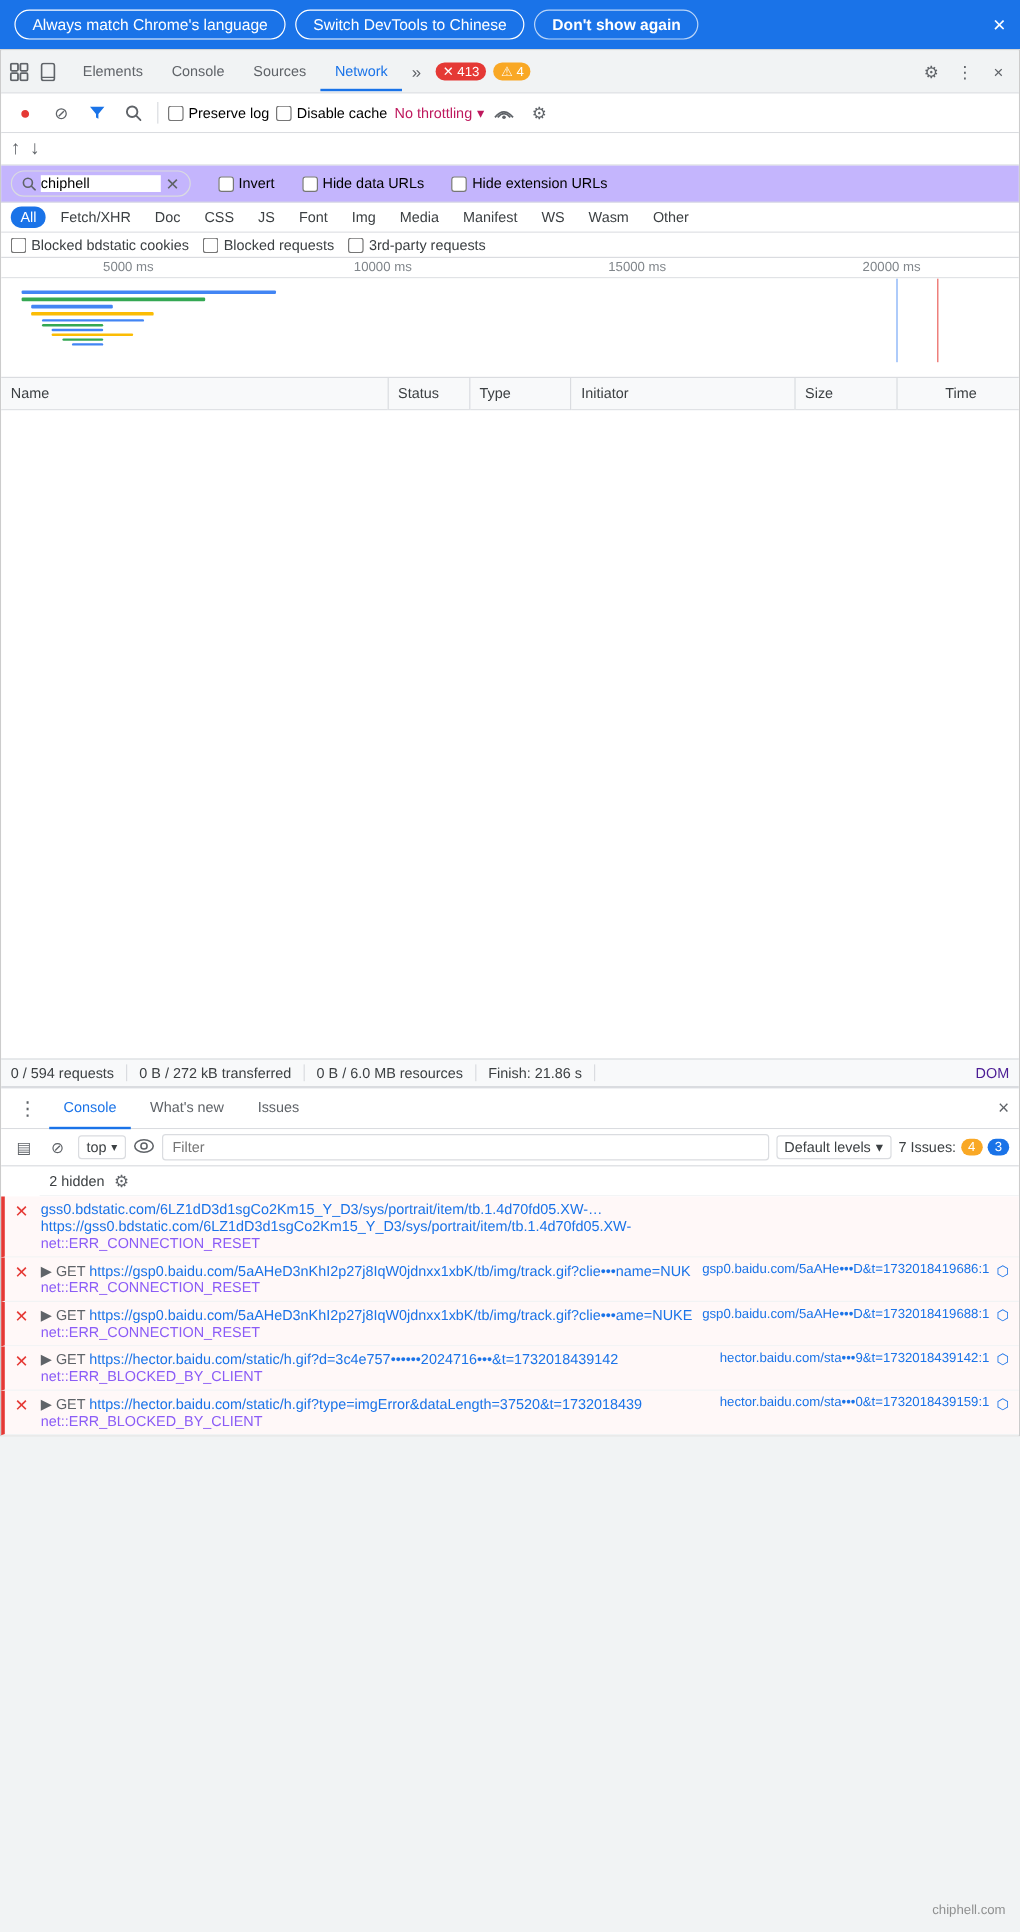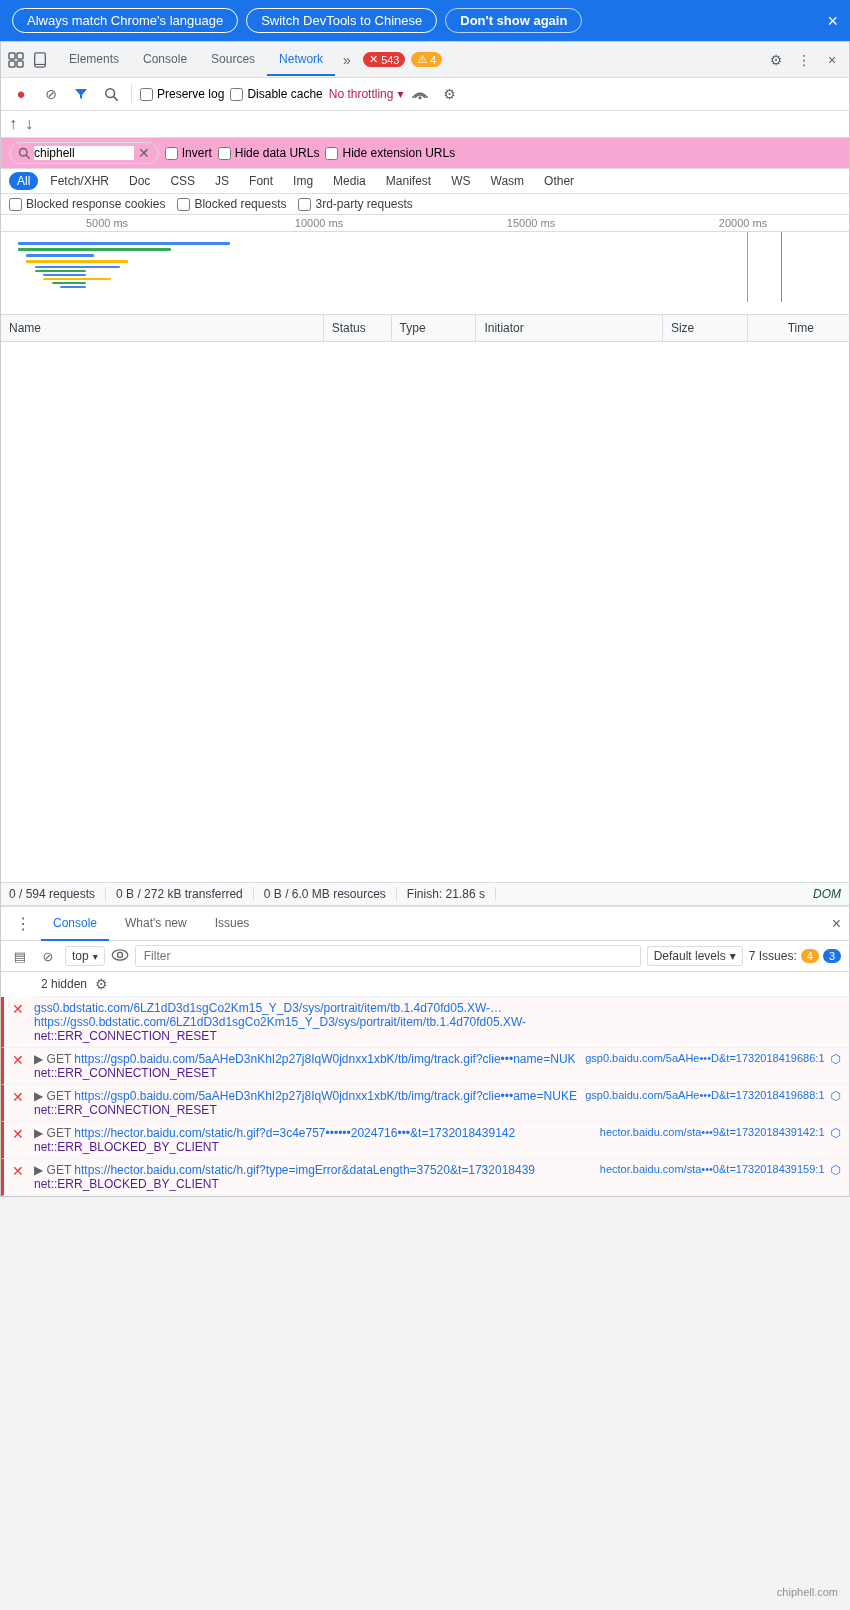--- a/index.html
+++ b/index.html
@@ -56,21 +56,21 @@
     .throttle-select { display: flex; align-items: center; gap: 4px; font-size: 12px; color: #be185d; cursor: pointer; }
     .network-cond { display: flex; align-items: center; justify-content: center; width: 22px; height: 22px; cursor: pointer; }
 
     
     .up-down-row { display: flex; align-items: center; gap: 8px; padding: 4px 8px; background: #fff; border-bottom: 1px solid #dadce0; }
     .up-down-row .ico-btn { font-size: 16px; color: #5f6368; cursor: pointer; background: none; border: none; }
 
     
     .filter-bar {
       display: flex; align-items: center; flex-wrap: wrap;
-      padding: 4px 8px; gap: 6px; background: #f9a8d4;
+      padding: 4px 8px; gap: 23px; background: #c4b5fd;
       border-bottom: 1px solid #dadce0;
     }
     .search-box {
       display: flex; align-items: center;
       border: 1px solid #dadce0; border-radius: 14px;
       padding: 2px 8px; gap: 4px;
     }
     .search-box input { border: none; outline: none; font-size: 12px; width: 100px; }
     .search-box .clear { cursor: pointer; color: #5f6368; font-size: 14px; }
     .invert-cb { display: flex; align-items: center; gap: 4px; }
@@ -129,21 +129,21 @@
 
     
     .status-bar {
       display: flex; align-items: center;
       background: #f8f9fa; border-top: 1px solid #dadce0;
       padding: 4px 8px; font-size: 12px; color: #3c4043; gap: 0;
     }
     .status-bar .stat-item { padding: 0 10px; border-right: 1px solid #dadce0; }
     .status-bar .stat-item:first-child { padding-left: 0; }
     .status-bar .stat-item:last-child { border-right: none; }
-    .status-bar .dom-link { margin-left: auto; color: #14532d; cursor: pointer; font-weight: 500; font-style: italic; }
+    .status-bar .dom-link { margin-left: auto; color: #4c1d95; cursor: pointer; font-weight: 500; }
 
     
     .console-panel { background: #fff; border-top: 2px solid #dadce0; }
     .console-tabbar {
       display: flex; align-items: center;
       border-bottom: 1px solid #dadce0;
       padding: 0 8px; height: 34px; gap: 4px;
     }
     .console-tabbar .three-dots { color: #5f6368; cursor: pointer; font-size: 16px; padding: 0 6px; }
     .console-tab { padding: 0 12px; height: 34px; display: flex; align-items: center; font-size: 12px; color: #5f6368; cursor: pointer; border-bottom: 2px solid transparent; }
@@ -170,21 +170,21 @@
     .hidden-row { display: flex; align-items: center; gap: 8px; padding: 4px 8px; border-bottom: 1px solid #f1f3f4; font-size: 12px; color: #3c4043; margin-left: 32px; }
     .settings-ico { cursor: pointer; color: #5f6368; font-size: 14px; }
 
     
     .console-log-area { background: #fff; }
     .log-entry { border-bottom: 1px solid #f1f3f4; padding: 4px 8px; display: flex; align-items: flex-start; gap: 6px; }
     .log-entry.error { background: #fff8f8; border-left: 3px solid #e53935; }
     .log-err-icon { color: #e53935; font-size: 14px; min-width: 16px; }
     .log-content { flex: 1; font-size: 12px; }
     .log-content .log-link { color: #1a73e8; text-decoration: none; cursor: pointer; word-break: break-all; }
-    .log-content .log-red { color: #4c1d95; }
+    .log-content .log-red { color: #8b5cf6; }
     .log-source { color: #1a73e8; font-size: 11px; text-align: right; white-space: nowrap; cursor: pointer; }
     .log-expand { cursor: pointer; color: #5f6368; font-size: 12px; }
     .network-icon { color: #1a73e8; font-size: 12px; cursor: pointer; }
     .watermark { position: fixed; bottom: 12px; right: 12px; opacity: 0.7; font-size: 11px; color: #666; }
   </style>
 </head>
 <body>
 
 <div class="top-banner">
   <button class="btn-match">Always match Chrome's language</button>
@@ -227,21 +227,21 @@
       <div class="tab-item active">
           <span>Network</span>
         </div>
     </div>
 
     <div class="tab-more">»</div>
 
     <div class="tab-badges">
       <div class="badge-err">
         <span>✕</span>
-          <span>543</span>
+          <span>413</span>
       </div>
       <div class="badge-warn">
         <span>⚠</span>
           <span>4</span>
       </div>
     </div>
 
     <div class="tab-actions">
       <div class="ico">⚙</div>
       <div class="ico">⋮</div>
@@ -325,21 +325,21 @@
       <button class="filter-pill">Media</button>
       <button class="filter-pill">Manifest</button>
       <button class="filter-pill">WS</button>
       <button class="filter-pill">Wasm</button>
       <button class="filter-pill">Other</button>
     </div>
 
   <div class="blocked-row">
     <label>
       <input type="checkbox" style="">
-      <span>Blocked response cookies</span>
+      <span>Blocked bdstatic cookies</span>
     </label>
     <label>
       <input type="checkbox" style="">
       <span>Blocked requests</span>
     </label>
     <label>
       <input type="checkbox" style="">
       <span>3rd-party requests</span>
     </label>
   </div>

